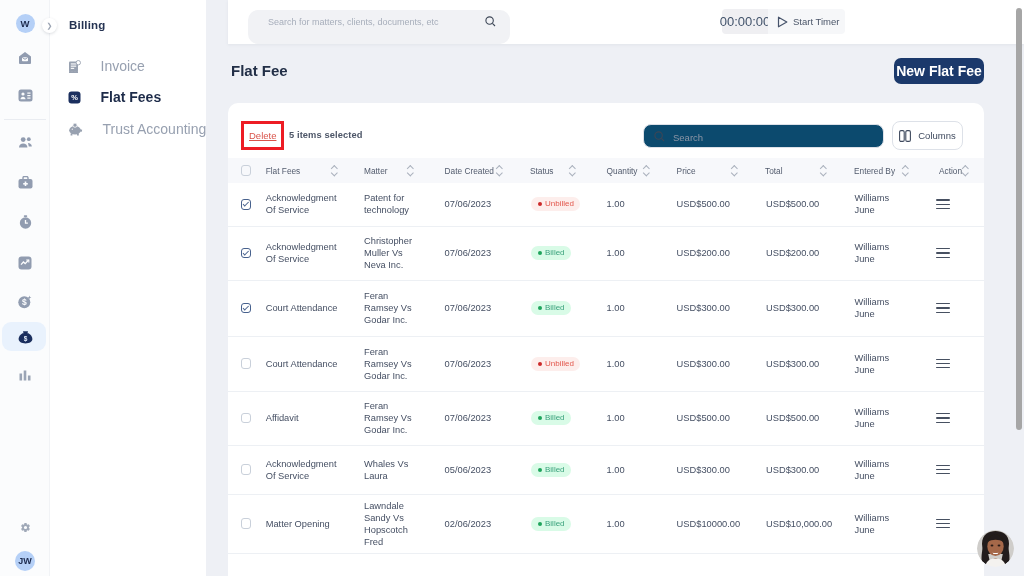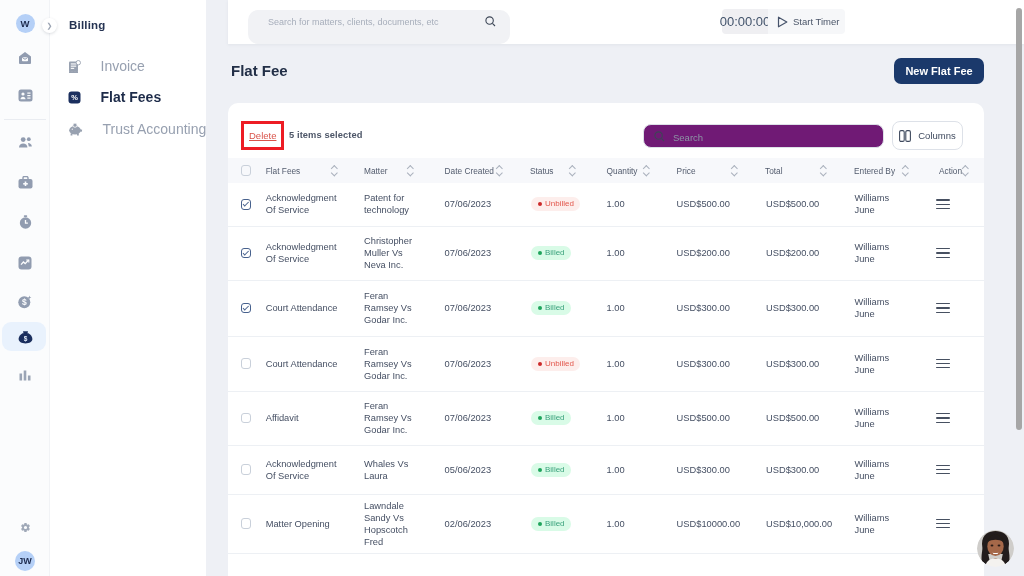--- a/index.html
+++ b/index.html
@@ -25,28 +25,28 @@
 
 #topbar { left:228px; top:0; width:796px; height:44px; background:#fff; box-shadow:0 1px 3px rgba(120,130,150,.10); }
 #tbsearch { left:20px; top:10px; width:262px; height:34px; background:#f1f2f5; border-radius:10px; }
 #tbsearch .ph { position:absolute; left:20px; top:6.5px; font-size:9px; color:#a7aebb; }
 #timer { left:494px; top:9px; width:46px; height:25px; background:#efeff2; border-radius:4px 0 0 4px; display:flex; align-items:center; justify-content:center; font-size:13px; color:#42536b; }
 #starttimer { left:540px; top:9px; width:77px; height:25px; background:#f6f7f9; border-radius:0 4px 4px 0; display:flex; align-items:center; font-size:9.5px; color:#4a5568; white-space:nowrap; }
 #createbtn { left:632px; top:9px; width:107px; height:25px; background:#163268; border-radius:8px; display:flex; align-items:center; color:#fff; font-size:9px; font-weight:bold; padding-left:10px; }
 
 
 #pagetitle { left:231px; top:62px; font-size:15px; font-weight:bold; color:#222f47; }
-#newbtn { left:894px; top:58px; width:90px; height:26px; background:#1b396b; border-radius:7px; display:flex; align-items:center; justify-content:center; color:#fff; font-size:11px; font-weight:bold; }
+#newbtn { left:894px; top:58px; width:90px; height:26px; background:#1b396b; border-radius:7px; display:flex; align-items:center; justify-content:center; color:#fff; font-size:14px; font-weight:bold; }
 
 
 #card { left:228px; top:103px; width:756px; height:473px; background:#fff; border-radius:10px 10px 0 0; }
 #redbox { left:13px; top:18px; width:43px; height:29px; border:3px solid #ed1c24; }
 #dellink { left:21px; top:27px; font-size:9.5px; color:#d9534a; text-decoration:underline; }
 #selcount { left:61px; top:27px; font-size:9.3px; color:#4d5668; font-weight:bold; letter-spacing:.1px; }
-#cardsearch { left:415px; top:21px; width:241px; height:24px; border:1px solid #dde1e8; border-radius:8px; background:#701a75; }
+#cardsearch { left:415px; top:21px; width:241px; height:24px; border:1px solid #dde1e8; border-radius:8px; background:#0c4a6e; }
 #cardsearch .ph { position:absolute; left:29px; top:6.5px; font-size:9.5px; color:#8d96a6; }
 #colbtn { left:664px; top:18px; width:71px; height:29px; border:1px solid #dde1e8; border-radius:8px; background:#fff; display:flex; align-items:center; justify-content:center; font-size:9.5px; color:#3f4a5e; }
 
 
 table { position:absolute; left:0; top:55px; width:756px; border-collapse:collapse; table-layout:fixed; }
 th, td { vertical-align:middle; position:relative; font-weight:normal; text-align:left; }
 thead tr { height:25px; background:#f7f8fb; }
 thead th { font-size:8.3px; color:#525b6d; }
 tbody td { font-size:9.3px; color:#454f63; line-height:12px; }
 tbody tr { border-bottom:1px solid #edf0f4; }

